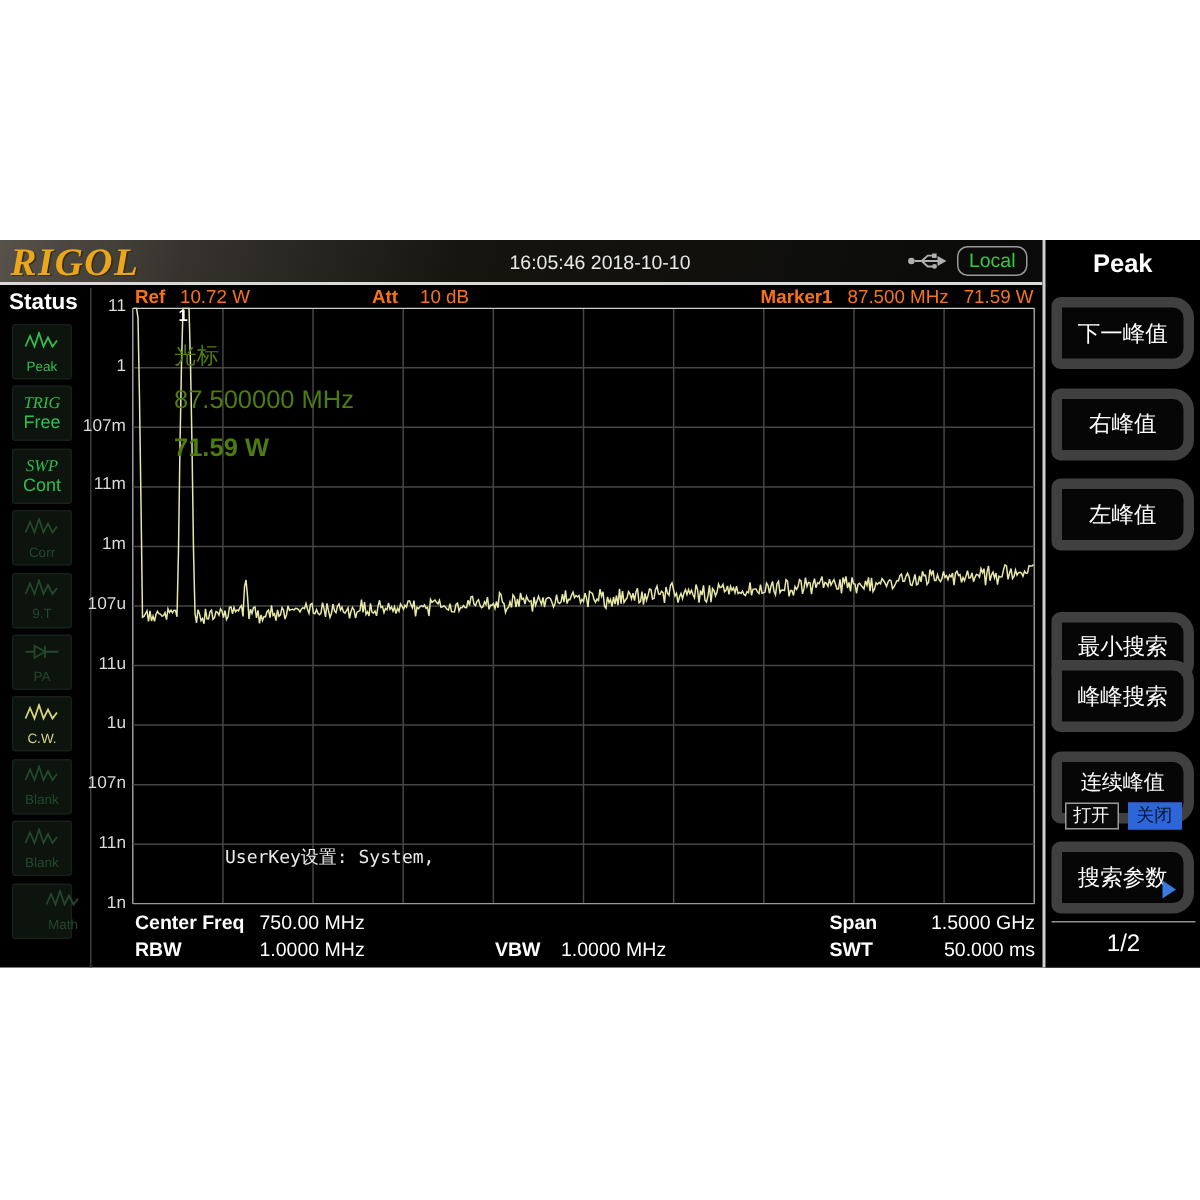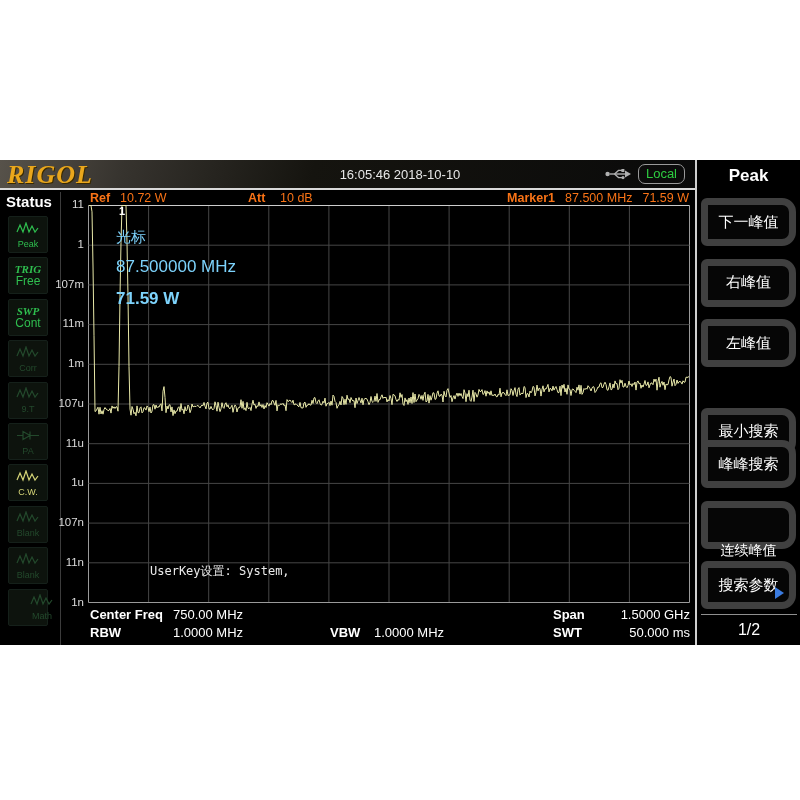--- a/index.html
+++ b/index.html
@@ -20,21 +20,21 @@
     font-size:13px; padding:0 7px 1px 7px; line-height:17px; }
 
   
   .status-title { position:absolute; left:0; top:33px; width:58px; text-align:center;
     color:#fff; font-weight:bold; font-size:15px; }
   .side-sep { position:absolute; left:60px; top:32px; width:1px; height:453px; background:#3c3c3c; }
   .tile { position:absolute; left:8px; width:40px; height:37px; background:#0d130d;
     border:1px solid #15201a; border-radius:2px; display:flex; flex-direction:column;
     align-items:center; justify-content:center; }
   .tile .lbl { font-size:9px; line-height:10px; }
-  .tile .toptxt { font-family:"Liberation Serif", serif; font-style:italic; font-weight:bold;
+  .tile .toptxt { font-family:"Liberation Serif", serif; font-style:italic; font-weight:normal;
     font-size:11px; line-height:12px; }
   .tile .subtxt { font-size:12px; line-height:13px; }
   .st-active { color:#2fbf4f; }
   .st-dim { color:#23492c; }
   .st-yellow { color:#d6d678; }
 
   
   .plot-header { position:absolute; left:88px; top:31px; width:602px; height:14px;
     color:#f97316; font-size:12.5px; }
   .ph-ref-l { position:absolute; left:2px; font-weight:bold; }
@@ -42,21 +42,21 @@
   .ph-att-l { position:absolute; left:160px; font-weight:bold; }
   .ph-att-v { position:absolute; left:192px; }
   .ph-mk { position:absolute; right:1px; display:flex; gap:10px; }
   .ph-mk-l { font-weight:bold; }
 
   
   .plot { position:absolute; left:88px; top:45px; width:602px; height:398px; }
   .ylabels { position:absolute; left:58px; top:45px; width:28px; height:398px; }
   .ytick { position:absolute; right:2px; color:#dcdcdc; font-size:11.5px; }
   .marker-num { position:absolute; left:31px; top:0px; color:#fff; font-weight:bold; font-size:11px; }
-  .marker-info { position:absolute; left:28px; top:23px; color:#7dd3fc; }
+  .marker-info { position:absolute; left:28px; top:23px; color:#4d7c0f; }
   .mi-title { font-size:15px; margin-bottom:10px; }
   .mi-freq { font-size:17px; font-weight:normal; margin-bottom:12px; }
   .mi-pow { font-size:17px; font-weight:bold; }
   .plot-note { position:absolute; left:62px; top:358px; color:#eaeaea;
     font-family:"DejaVu Sans Mono", monospace; font-size:12px; }
 
   
   .bottombar { position:absolute; left:60px; top:444px; width:636px; height:41px; color:#fff; font-size:13px; }
   .bb { position:absolute; white-space:nowrap; }
   .bb-b { font-weight:bold; }
@@ -66,21 +66,21 @@
   
   .menu { position:absolute; left:695px; top:0; width:105px; height:485px; background:#000;
     border-left:2px solid #cfcfcf; }
   .menu-title { position:absolute; top:6px; left:0; width:100%; text-align:center;
     color:#fff; font-weight:bold; font-size:17px; }
   .softkey { position:absolute; left:4px; width:95px; height:48px; background:#060606;
     border:7px solid #404040; border-radius:6px 14px 14px 6px; color:#fff;
     display:flex; align-items:center; justify-content:center; font-size:15px; cursor:pointer; }
   .softkey .sk-label { text-align:center; }
   .sk-two { flex-direction:column; justify-content:flex-start; padding-top:5px; }
-  .sk-two .sk-label { font-size:14px;margin-top:29px; }
+  .sk-two .sk-label { font-size:14px; }
   .toggle-row { display:flex; gap:6px; margin-top:4px; align-items:center; }
   .tg { font-size:12px; padding:0 5px 1px 5px; line-height:15px; }
   .tg-off-sel { background:#2e66d8; color:#071430; border:1px solid #2e66d8; }
   .tg-on { border:1px solid #9a9a9a; color:#fff; background:#0a0a0a; }
   .sk-arrow { position:absolute; right:5px; bottom:3px; width:0; height:0;
     border-left:9px solid #3a7be0; border-top:6px solid transparent; border-bottom:6px solid transparent; }
   .page-ind { position:absolute; left:4px; right:3px; bottom:2px; border-top:1px solid #8f8f8f;
     text-align:center; color:#fff; font-size:16px; padding:6px 0 4px 0; }
 </style>
 </head>

